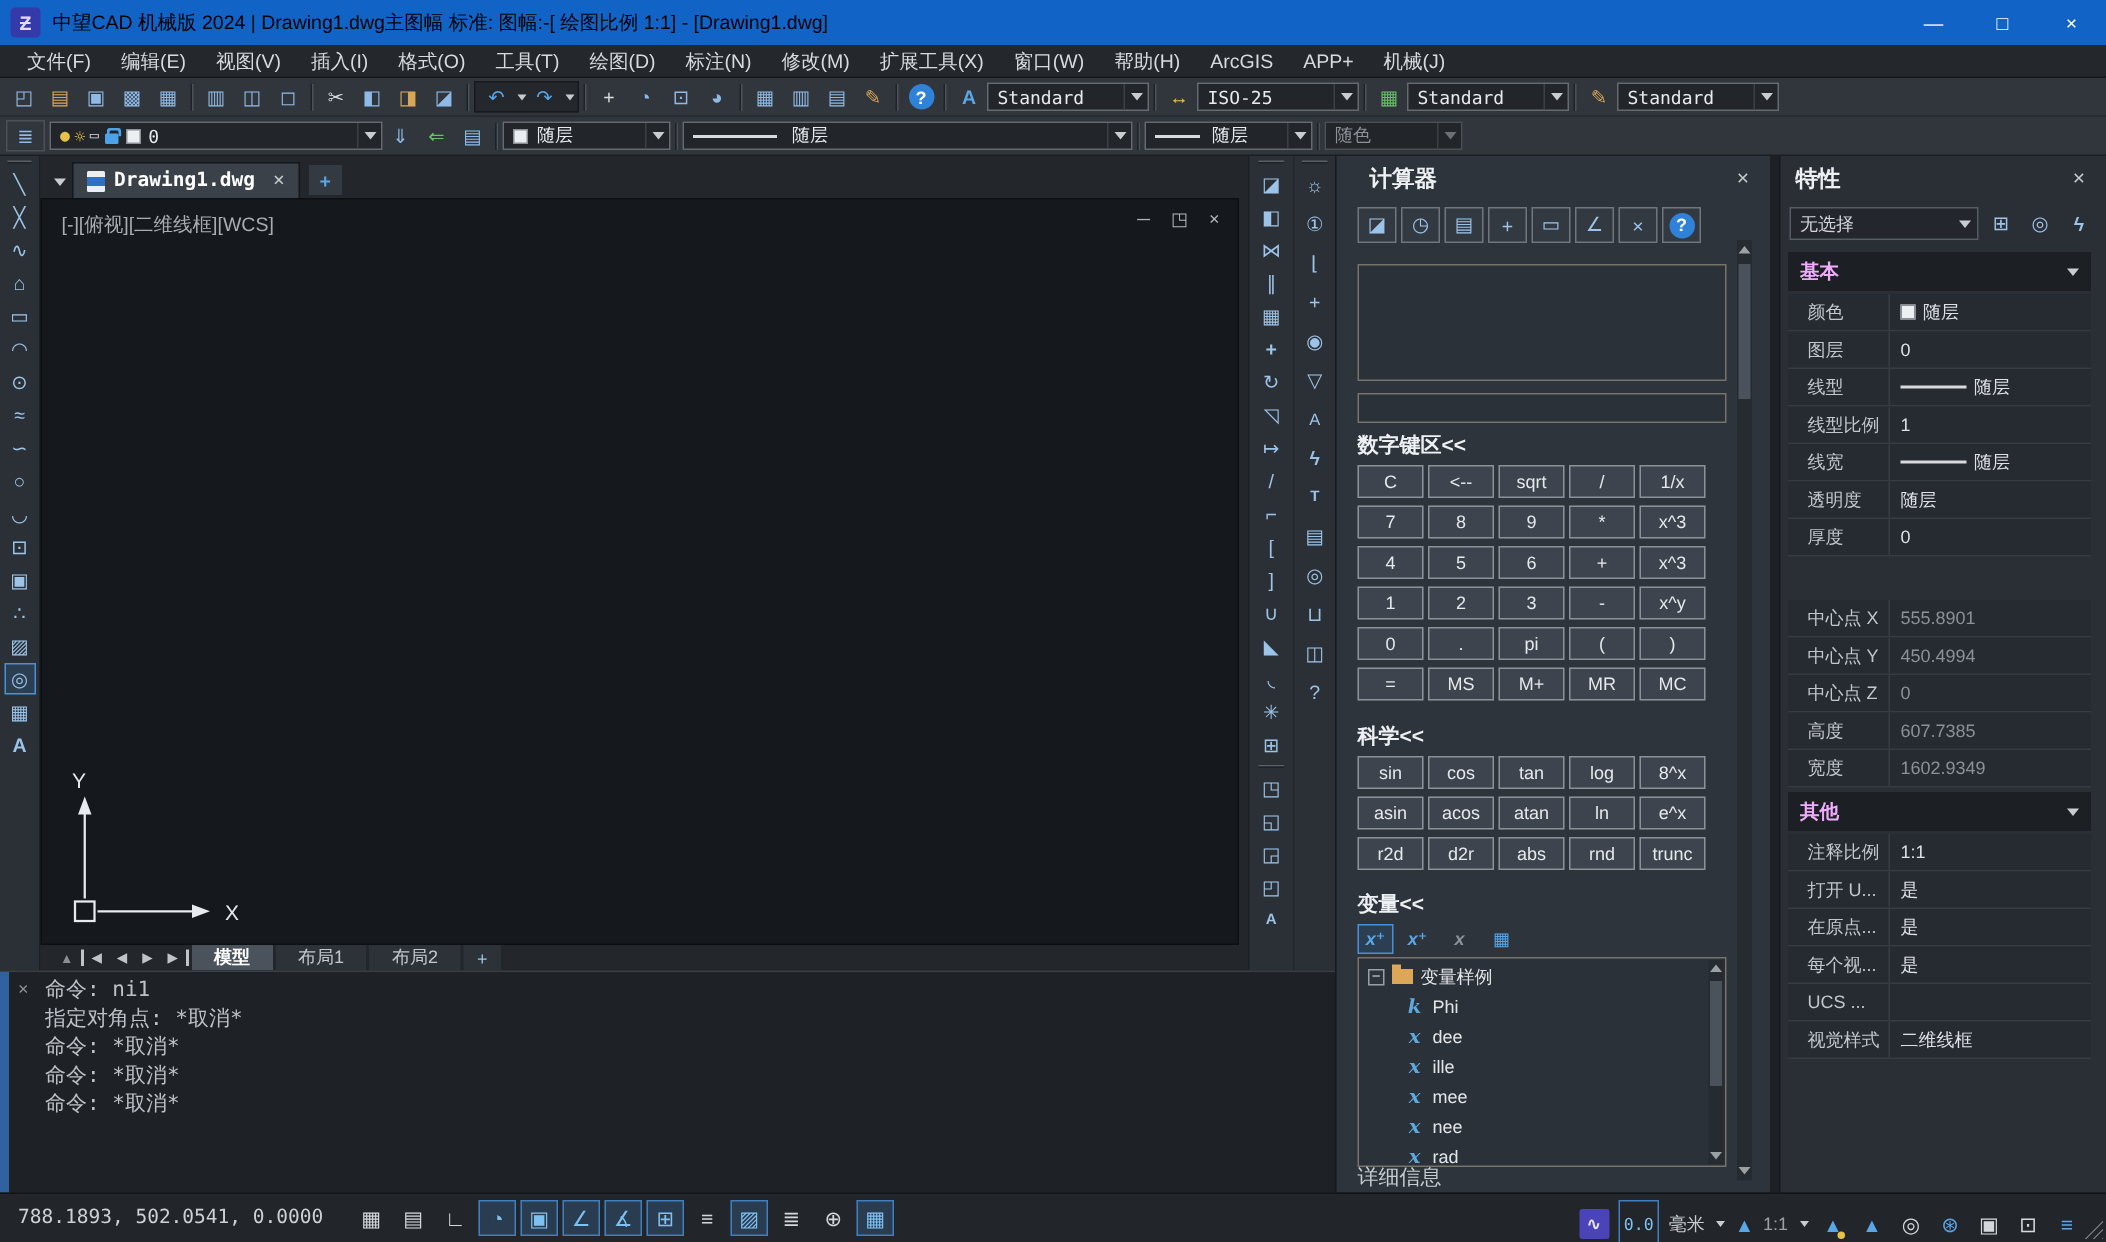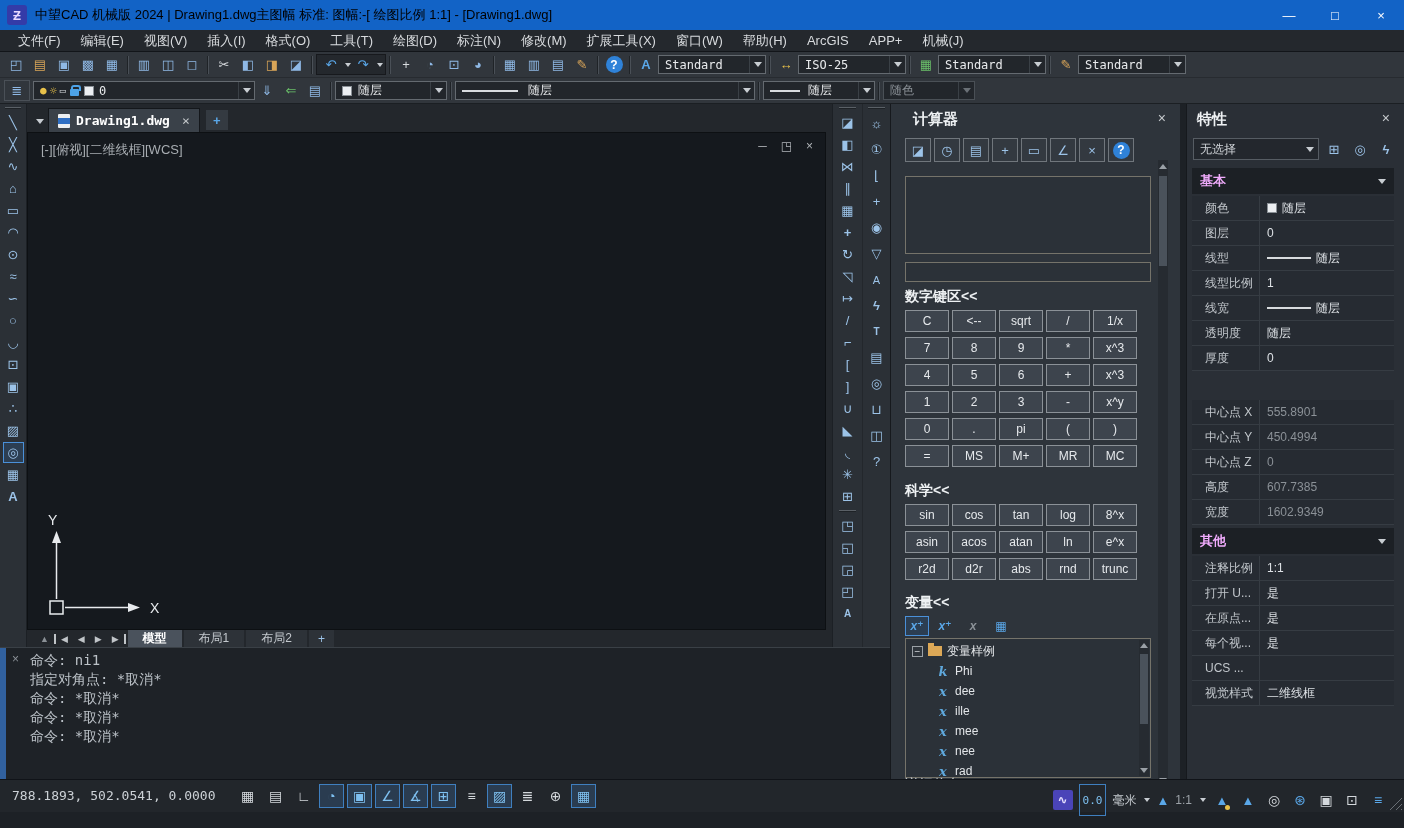--- a/index.html
+++ b/index.html
@@ -96,21 +96,21 @@
 #prop-selrow{position:absolute;left:6px;top:34px;right:6px;height:22px;display:flex;align-items:center}
 #prop-combo{width:126px;height:22px;background:#23272d;border:1px solid #565c63;display:flex;align-items:center;padding-left:6px;font-size:12px;color:#d0d4d8}
 .pic{width:22px;height:20px;display:flex;align-items:center;justify-content:center;color:#9cc3e8;font-size:13px;margin-left:4px}
 .pgh{position:absolute;left:5px;right:10px;height:26px;background:#1c2025;display:flex;align-items:center;padding:0 8px;font-size:13px;font-weight:bold;color:#f0abfc}
 .pgh .tri{margin-left:auto}
 .prow{position:absolute;left:5px;right:10px;height:25px;background:#262b32;border-bottom:1px solid #363c43;display:flex}
 .plabel{width:68px;padding-left:13px;font-size:12px;color:#c2c7cc;display:flex;align-items:center;border-right:1px solid #363c43;flex:none;white-space:nowrap}
 .pval{flex:1;padding-left:7px;font-size:12px;color:#dde1e5;display:flex;align-items:center;gap:5px;white-space:nowrap}
 .pval.dim{color:#8b9197}
 
-#statusbar{position:absolute;bottom:16px;left:0;width:1404px;height:33px;background:#22262b;border-top:1px solid #101318}
+#statusbar{position:absolute;bottom:0;left:0;width:1404px;height:33px;background:#22262b;border-top:1px solid #101318}
 #coords{position:absolute;left:12px;top:8px;font-family:"DejaVu Sans Mono",monospace;font-size:13px;color:#ccd1d6}
 #st-center{position:absolute;left:235px;top:4px;display:flex;gap:3px}
 .sbtn{width:25px;height:24px;display:flex;align-items:center;justify-content:center;font-size:14px;color:#d4d8dc;position:relative}
 .sbtn.active{border:1px solid #3f7fbf;background:#2a3c50;color:#7ec0f0}
 .sbtn .dot{position:absolute;right:2px;bottom:2px;width:5px;height:5px;border-radius:50%;background:#e8c14a}
 #st-right{position:absolute;right:16px;top:4px;display:flex;gap:6px;align-items:center}
 #zw-logo{width:20px;height:20px;background:#4a44b8;border-radius:2px;color:#e8e2ff;display:flex;align-items:center;justify-content:center;font-size:12px;font-weight:bold}
 .ubox{border:1px solid #3f7fbf;padding:0 3px;height:32px;font-size:11px;color:#7ec0f0;display:flex;align-items:center;font-family:"DejaVu Sans Mono",monospace}
 .st-txt{font-size:12px;color:#c8cdd2}
 .st-txt.dim{color:#9ba1a7}

